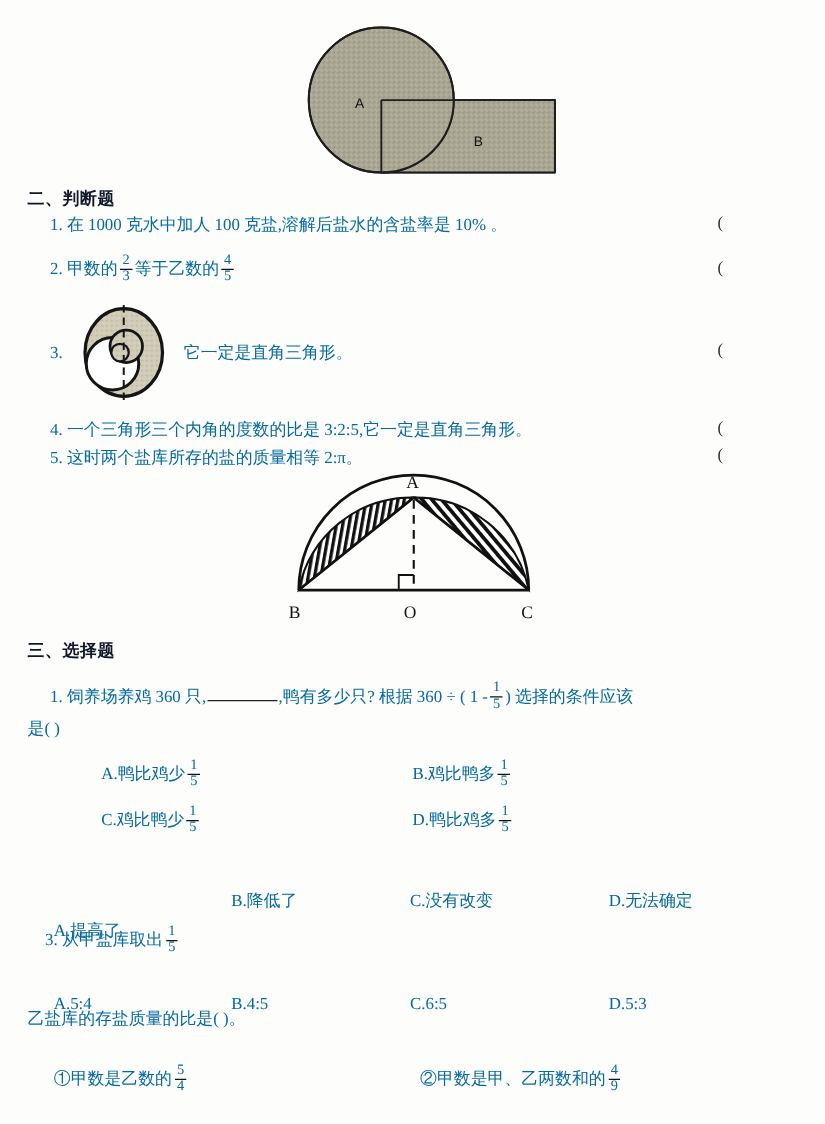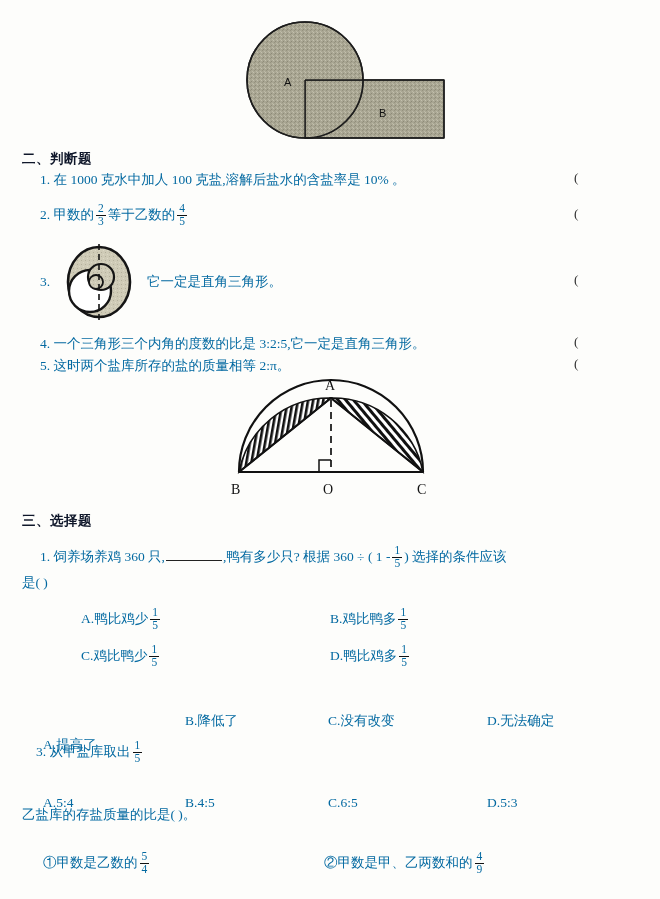--- a/index.html
+++ b/index.html
@@ -277,20 +277,20 @@
   <div class="line" style="left:487px; top:793px;">
     <span>D.</span><span>5:3</span>
   </div>
 
   <div class="line" style="left:43px; top:852px;">
     <span>①</span><span>甲数是乙数的</span><span class="frac">
         <span class="num">5</span>
         <span class="den">4</span>
       </span>
   </div>
-  <div class="line" style="left:324px; top:852px;text-align:center;">
+  <div class="line" style="left:336px; top:852px;text-align:center;">
     <span>②</span><span>甲数是甲、乙两数和的</span><span class="frac">
         <span class="num">4</span>
         <span class="den">9</span>
       </span>
   </div>
 
 </div>
 
 </body></html>

